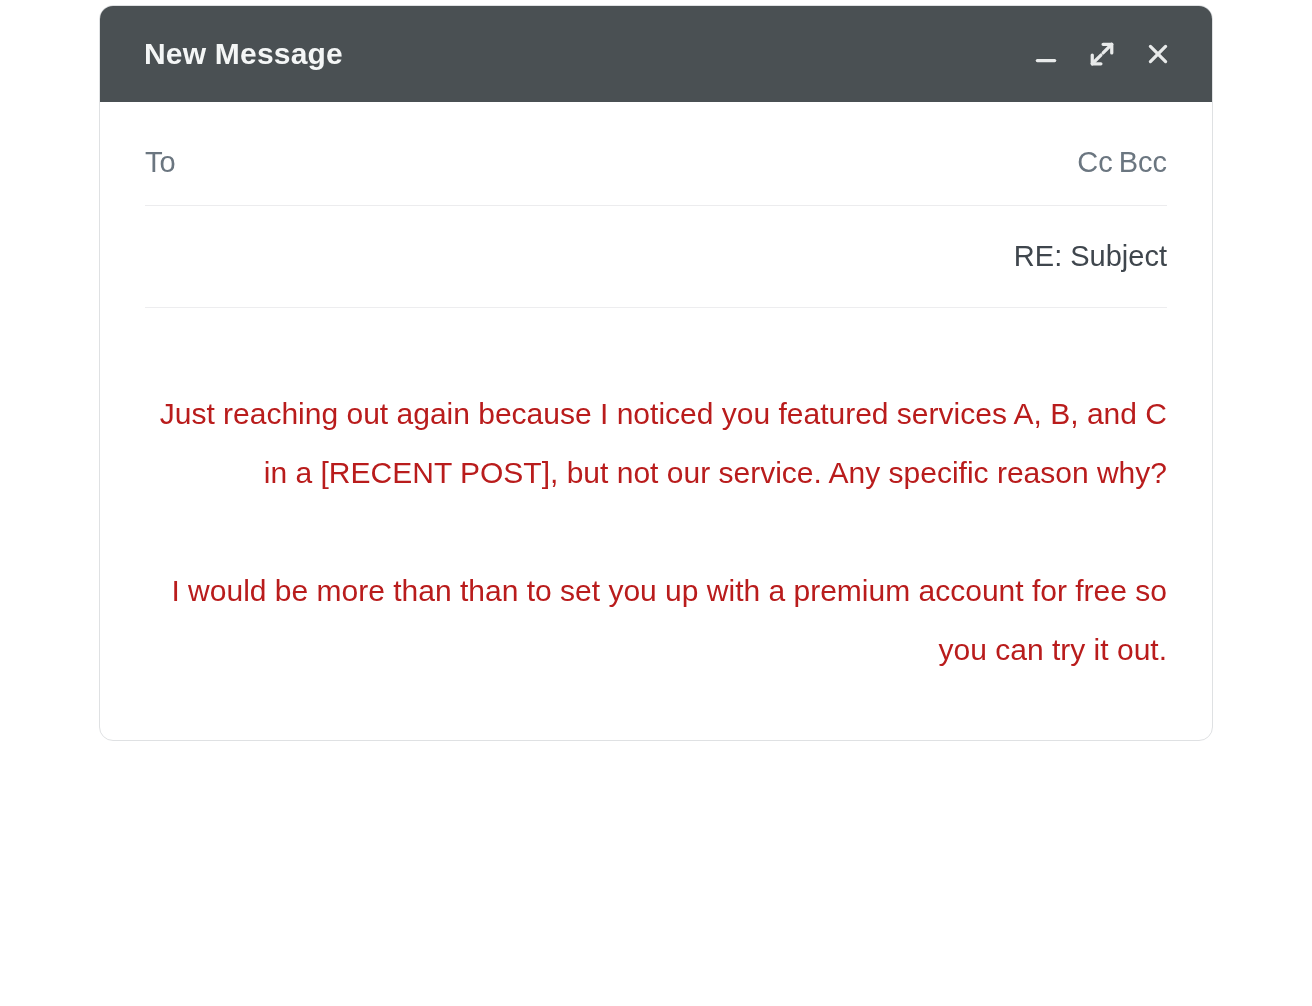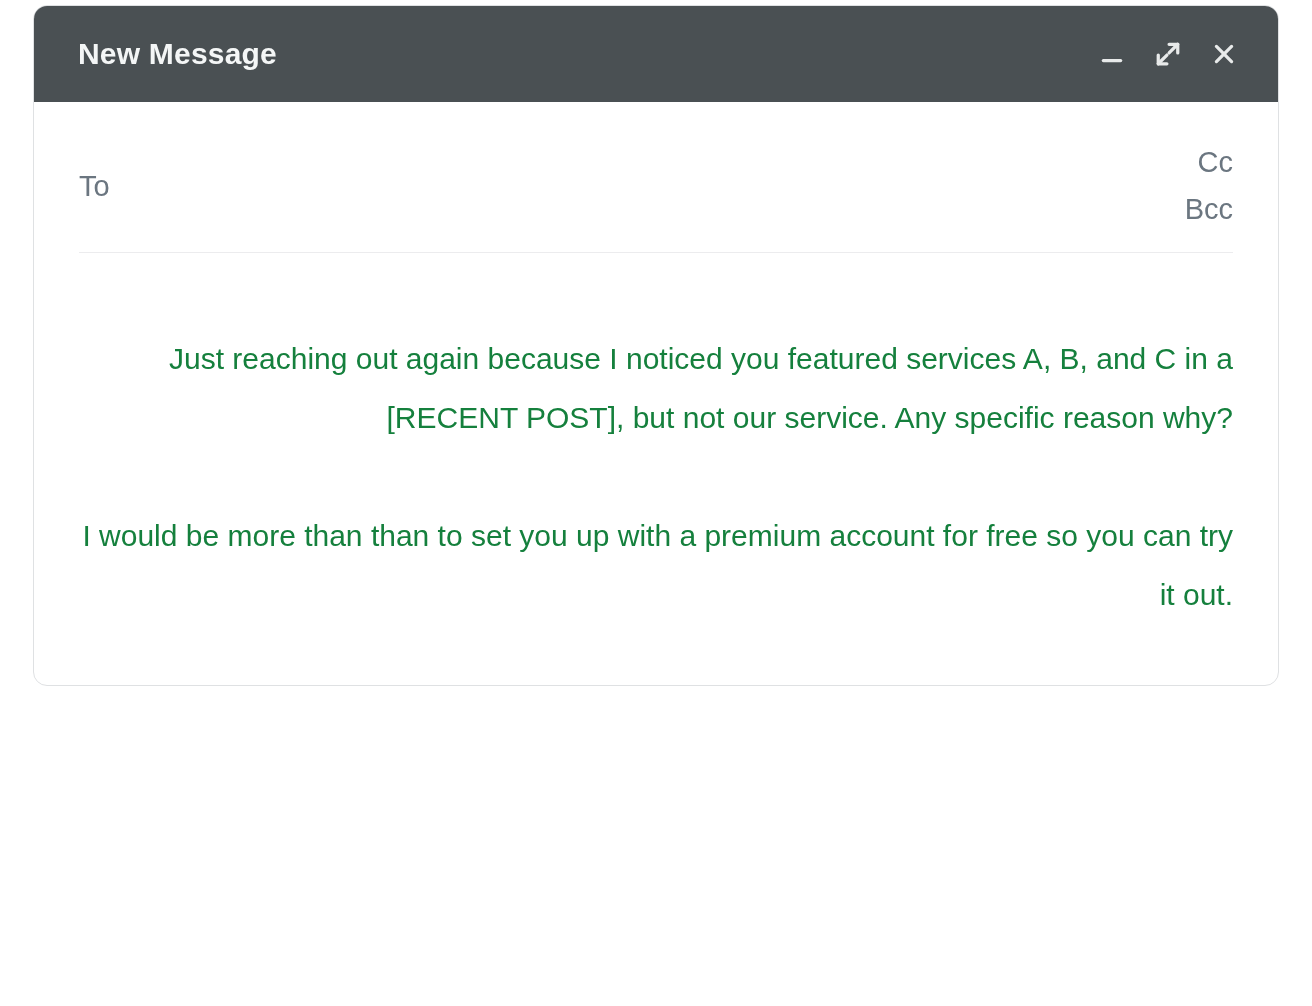--- a/index.html
+++ b/index.html
@@ -8,21 +8,21 @@
       padding: 0;
     }
     body {
       font-family: -apple-system, BlinkMacSystemFont, "Segoe UI", Helvetica, Arial, sans-serif;
       background: #ffffff;
       width: 1312px;
       height: 1006px;
       padding: 0;
     }
     .compose-window {
-      width: 1246px;
+      width: 1114px;
       margin: 5px auto 0 auto;
       border: 1px solid #dfe1e3;
       border-radius: 14px;
       overflow: hidden;
       background: #ffffff;
     }
     .titlebar {
       background: #4a5053;
       height: 96px;
       display: flex;
@@ -62,43 +62,42 @@
       border-bottom: 1px solid #ececee;
       padding: 28px 0 26px 0;
     }
     .to-label {
       color: #6b7680;
       font-size: 29px;
       font-weight: 400;
     }
     .cc-group {
       display: flex;
-      gap: 14px;
-      flex-direction: column;
+      gap: 6px;
     }
     .cc-label {
       color: #6b7680;
       font-size: 29px;
       font-weight: 400;
       cursor: pointer;
     }
     .subjectrow {
       border-bottom: 1px solid #ededef;
       padding: 34px 0 34px 0;
     }
     .subject {
       color: #3f464d;
       font-size: 29px;
       font-weight: 400;
     }
     .bodyarea {
       padding-top: 76px;
     }
     .bodyarea p {
-      color: #15803d;
+      color: #b91c1c;
       font-size: 30px;
       line-height: 1.98;
       margin-bottom: 58px;
       font-weight: 400;
     }
     .bodyarea p:last-child {
       margin-bottom: 0;
     }
   </style>
 </head>
@@ -134,20 +133,23 @@
   <div class="content">
 
     <div class="fieldrow">
       <span class="to-label">To</span>
       <span class="cc-group">
         <span class="cc-label">Cc</span>
         <span class="cc-label">Bcc</span>
       </span>
     </div>
 
+    <div class="subjectrow">
+      <span class="subject">RE: Subject</span>
+    </div>
 
     <div class="bodyarea">
       <p>Just reaching out again because I noticed you featured services A, B, and C in a [RECENT POST], but not our service. Any specific reason why?</p>
       <p>I would be more than than to set you up with a premium account for free so you can try it out.</p>
     </div>
 
   </div>
 
 </div>
 

